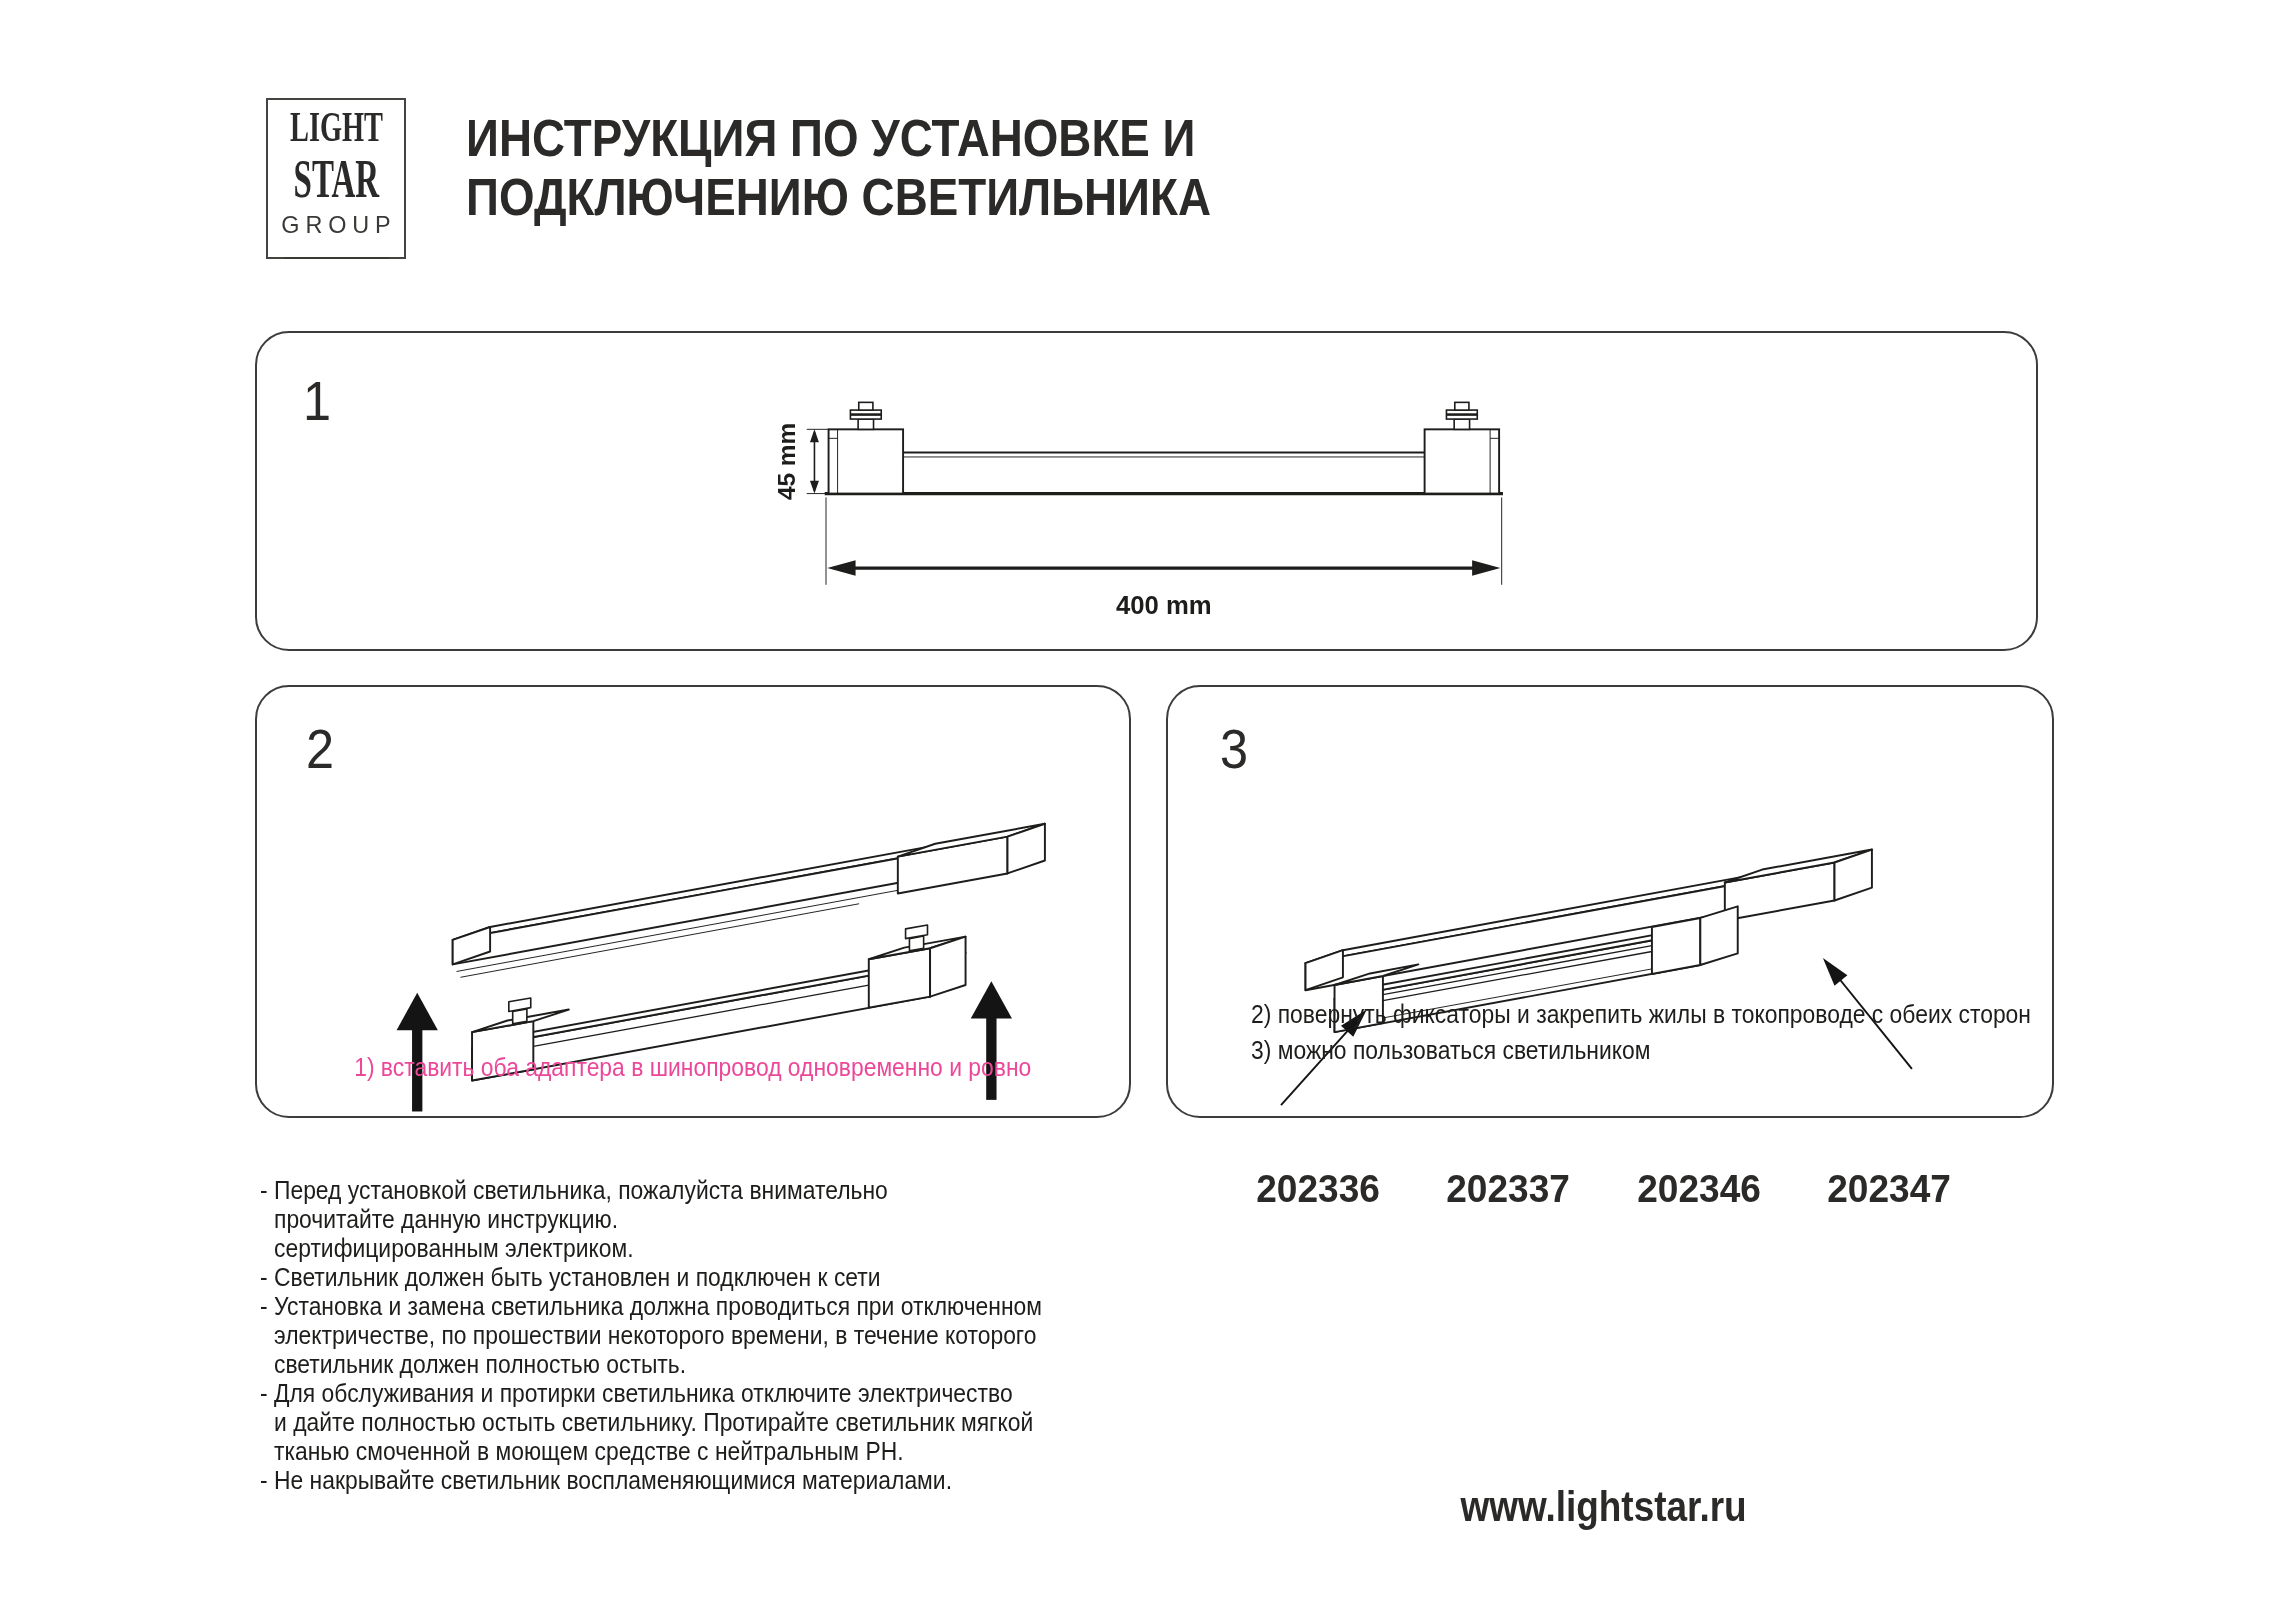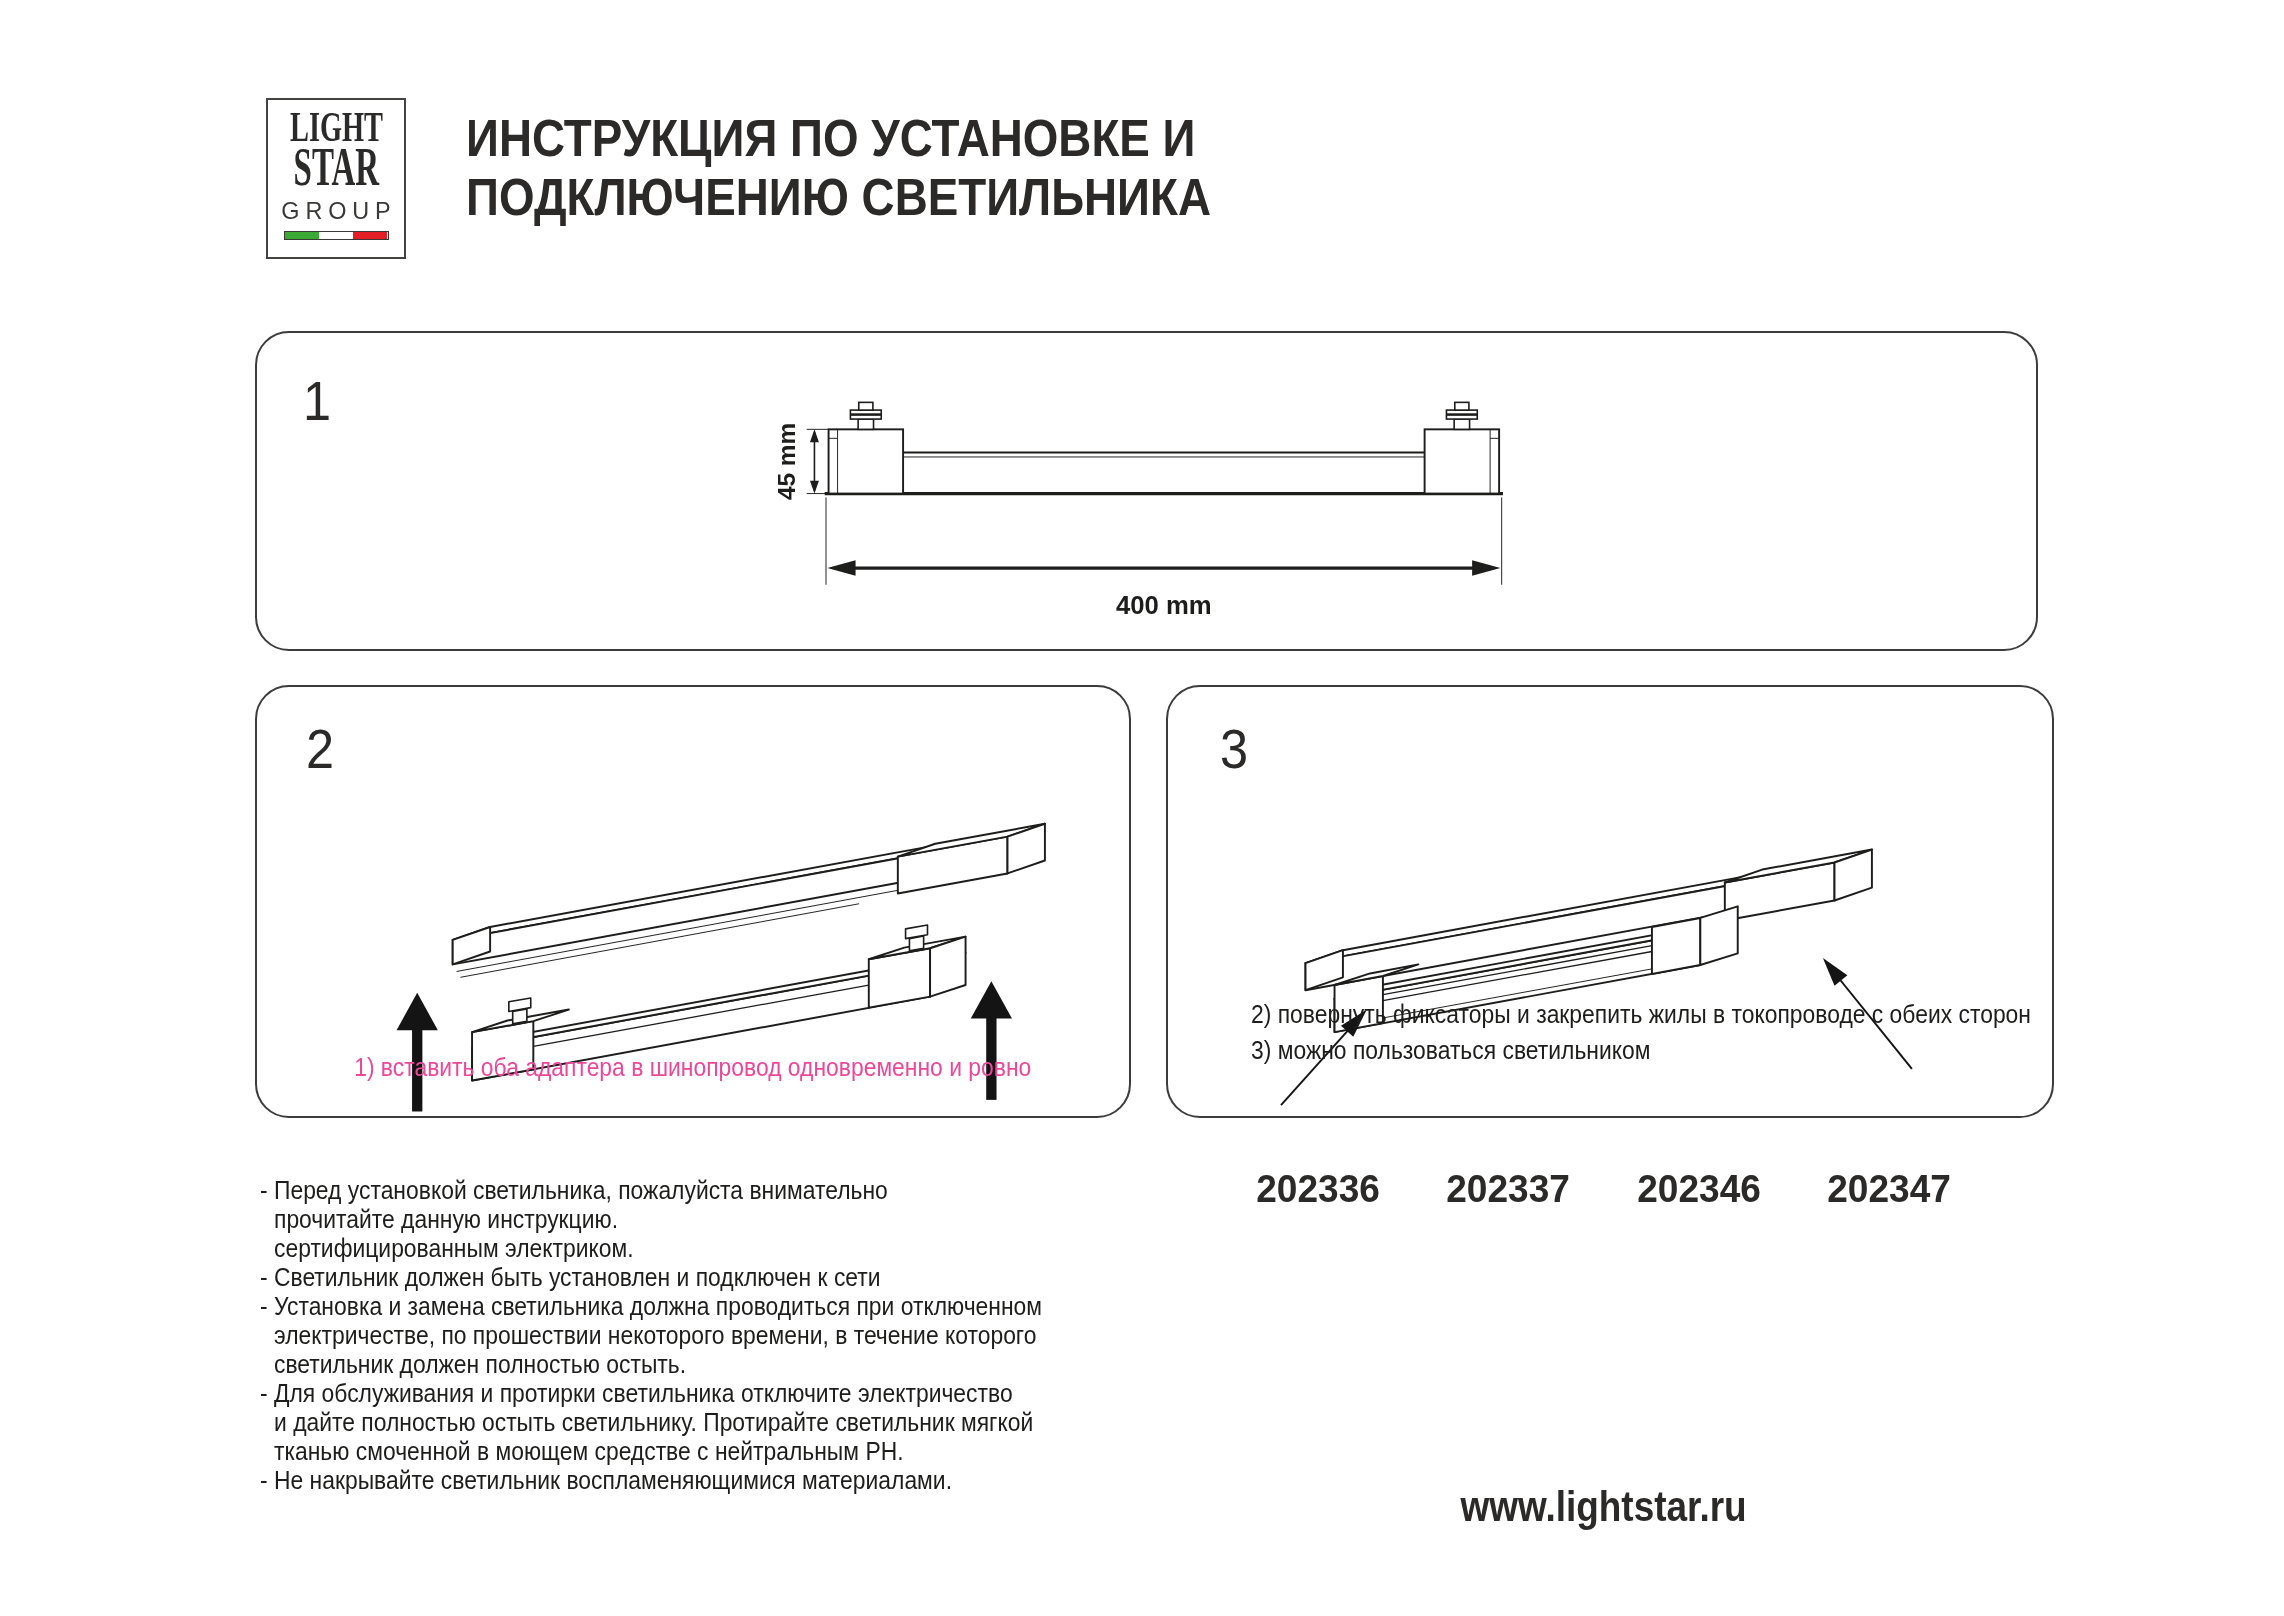--- a/index.html
+++ b/index.html
@@ -1,29 +1,29 @@
 <!DOCTYPE html>
 <html style="font-size:10.4px"><head>
 <meta charset="utf-8">
 <style>
   html,body{margin:0;padding:0;background:#fff;}
   .page{position:relative;width:2284px;height:1616px;background:#ffffff;overflow:hidden;
         font-family:"Liberation Sans","DejaVu Sans",sans-serif;color:#2b2a29;}
-  .abs{position:absolute;}
+  .abs{position:absolute;gap:12px;}
   .cx{display:inline-block;white-space:nowrap;transform:scaleX(.88);transform-origin:0 50%;}
   .cxc{display:inline-block;white-space:nowrap;transform:scaleX(.88);transform-origin:50% 50%;}
 
   
   .logo-box{left:266px;top:98px;width:140px;height:161px;border:2px solid #44433f;
             box-sizing:border-box;display:flex;flex-direction:column;align-items:center;}
   .logo-light{margin-top:9px;font-family:"Liberation Serif","DejaVu Serif",serif;font-weight:700;
               font-size:43px;line-height:36px;letter-spacing:0;transform:scaleX(.66);transform-origin:50% 50%;}
   .logo-star{font-family:"Liberation Serif","DejaVu Serif",serif;font-weight:700;
              font-size:55px;line-height:43px;transform:scaleX(.60);transform-origin:50% 50%;}
-  .logo-group{margin-top:12px;font-size:23.4px;line-height:22px;font-weight:400;letter-spacing:5.9px;
+  .logo-group{margin-top:2px;font-size:23.4px;line-height:22px;font-weight:400;letter-spacing:5.9px;
               padding-left:5.9px;color:#3a3936;}
   .logo-flag{margin-top:9px;width:105px;height:8.5px;border:0.7px solid #3a3936;display:flex;box-sizing:border-box;}
   .logo-flag div{flex:1;height:100%;}
 
   .title{left:466px;top:109px;width:814px;font-weight:700;font-size:52px;line-height:59px;}
   .righthead{left:1301px;top:125px;width:586px;text-align:center;}
   .series{font-weight:700;font-size:35px;line-height:39px;}
   .artic{margin-top:17px;font-weight:700;font-size:48px;line-height:52px;}
 
   

